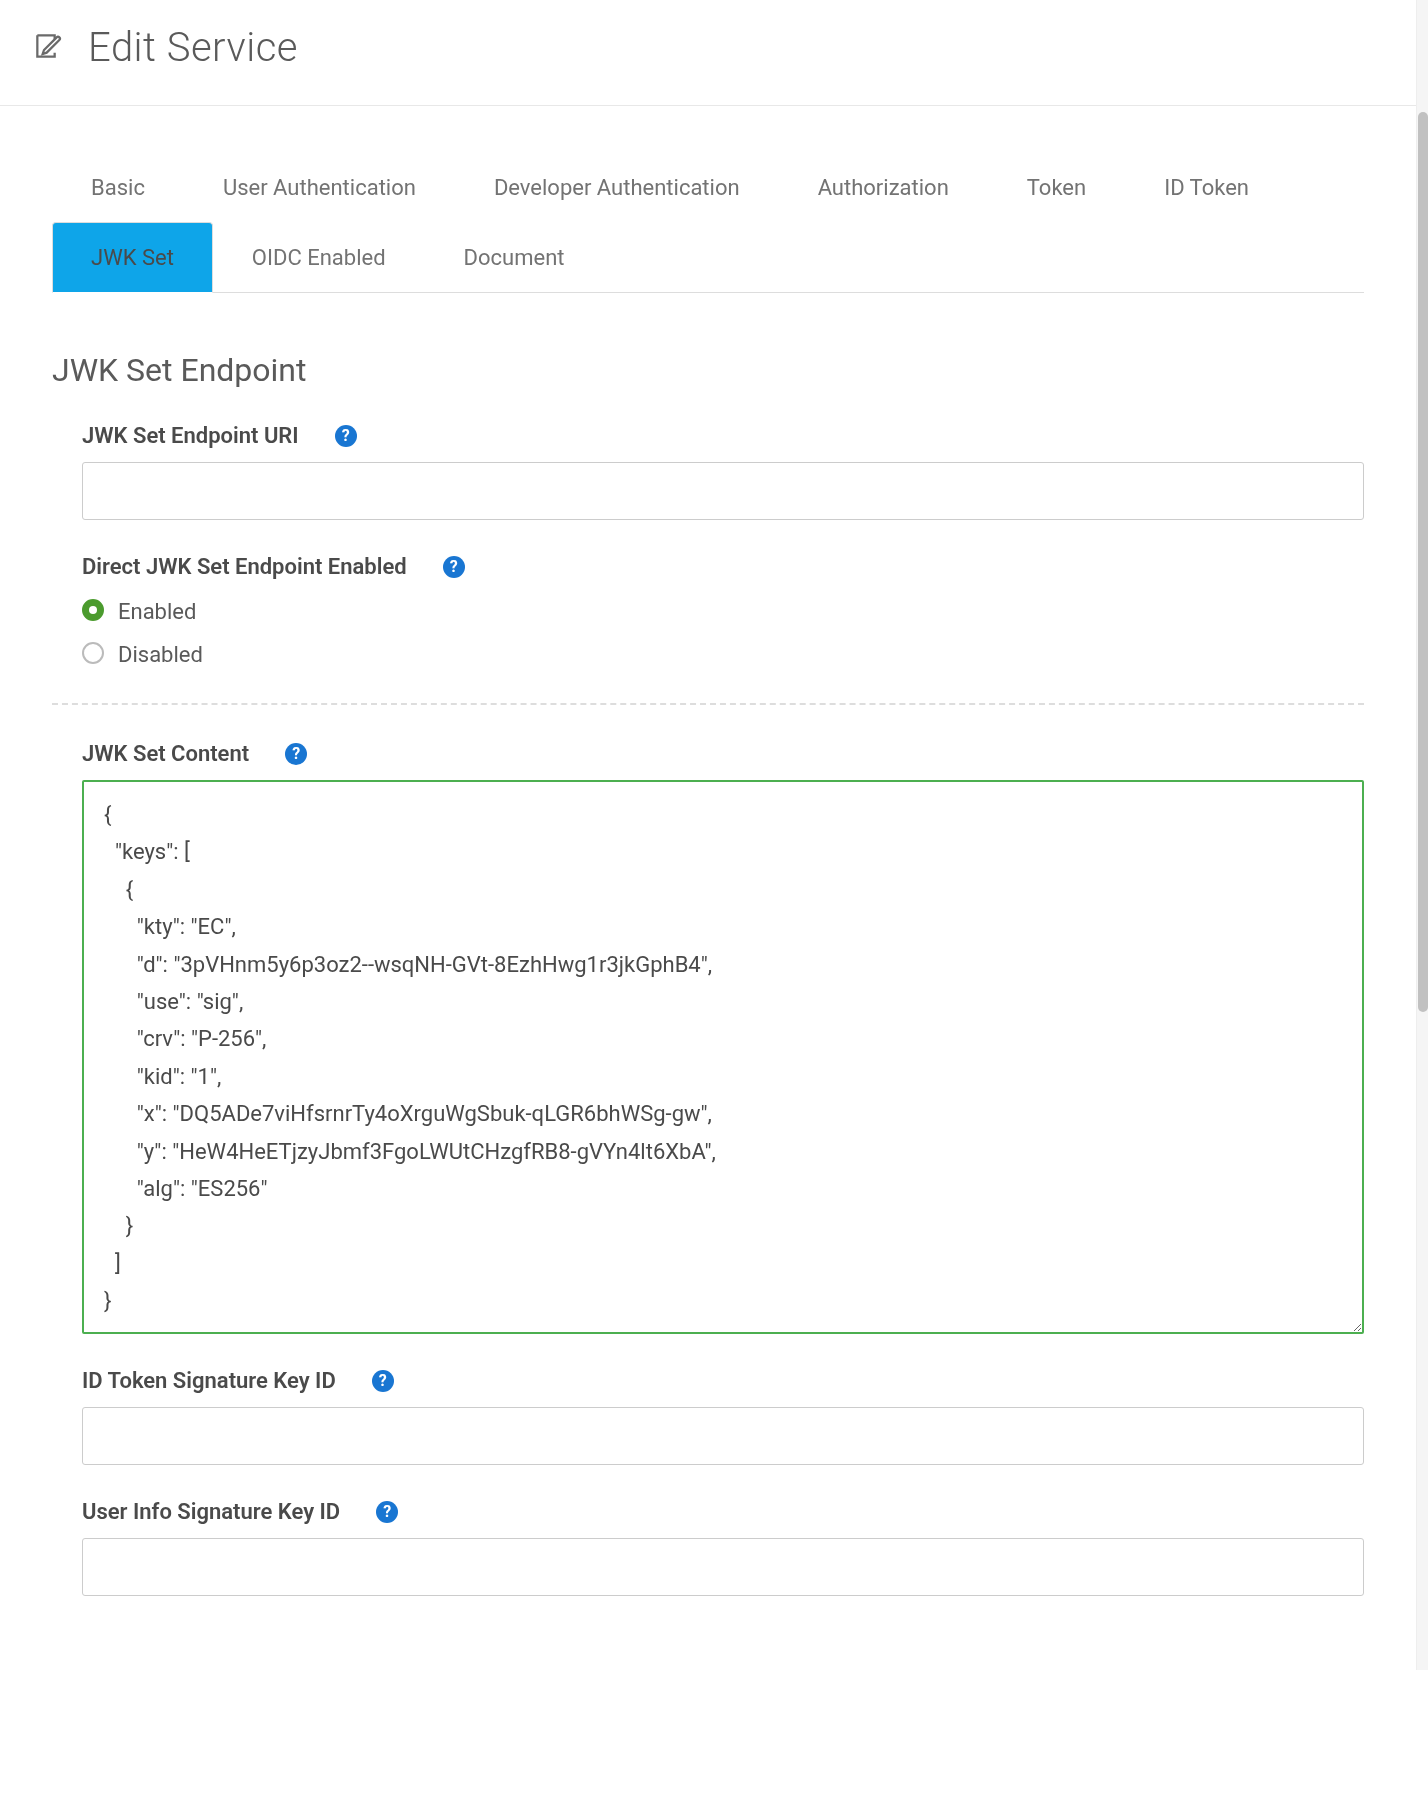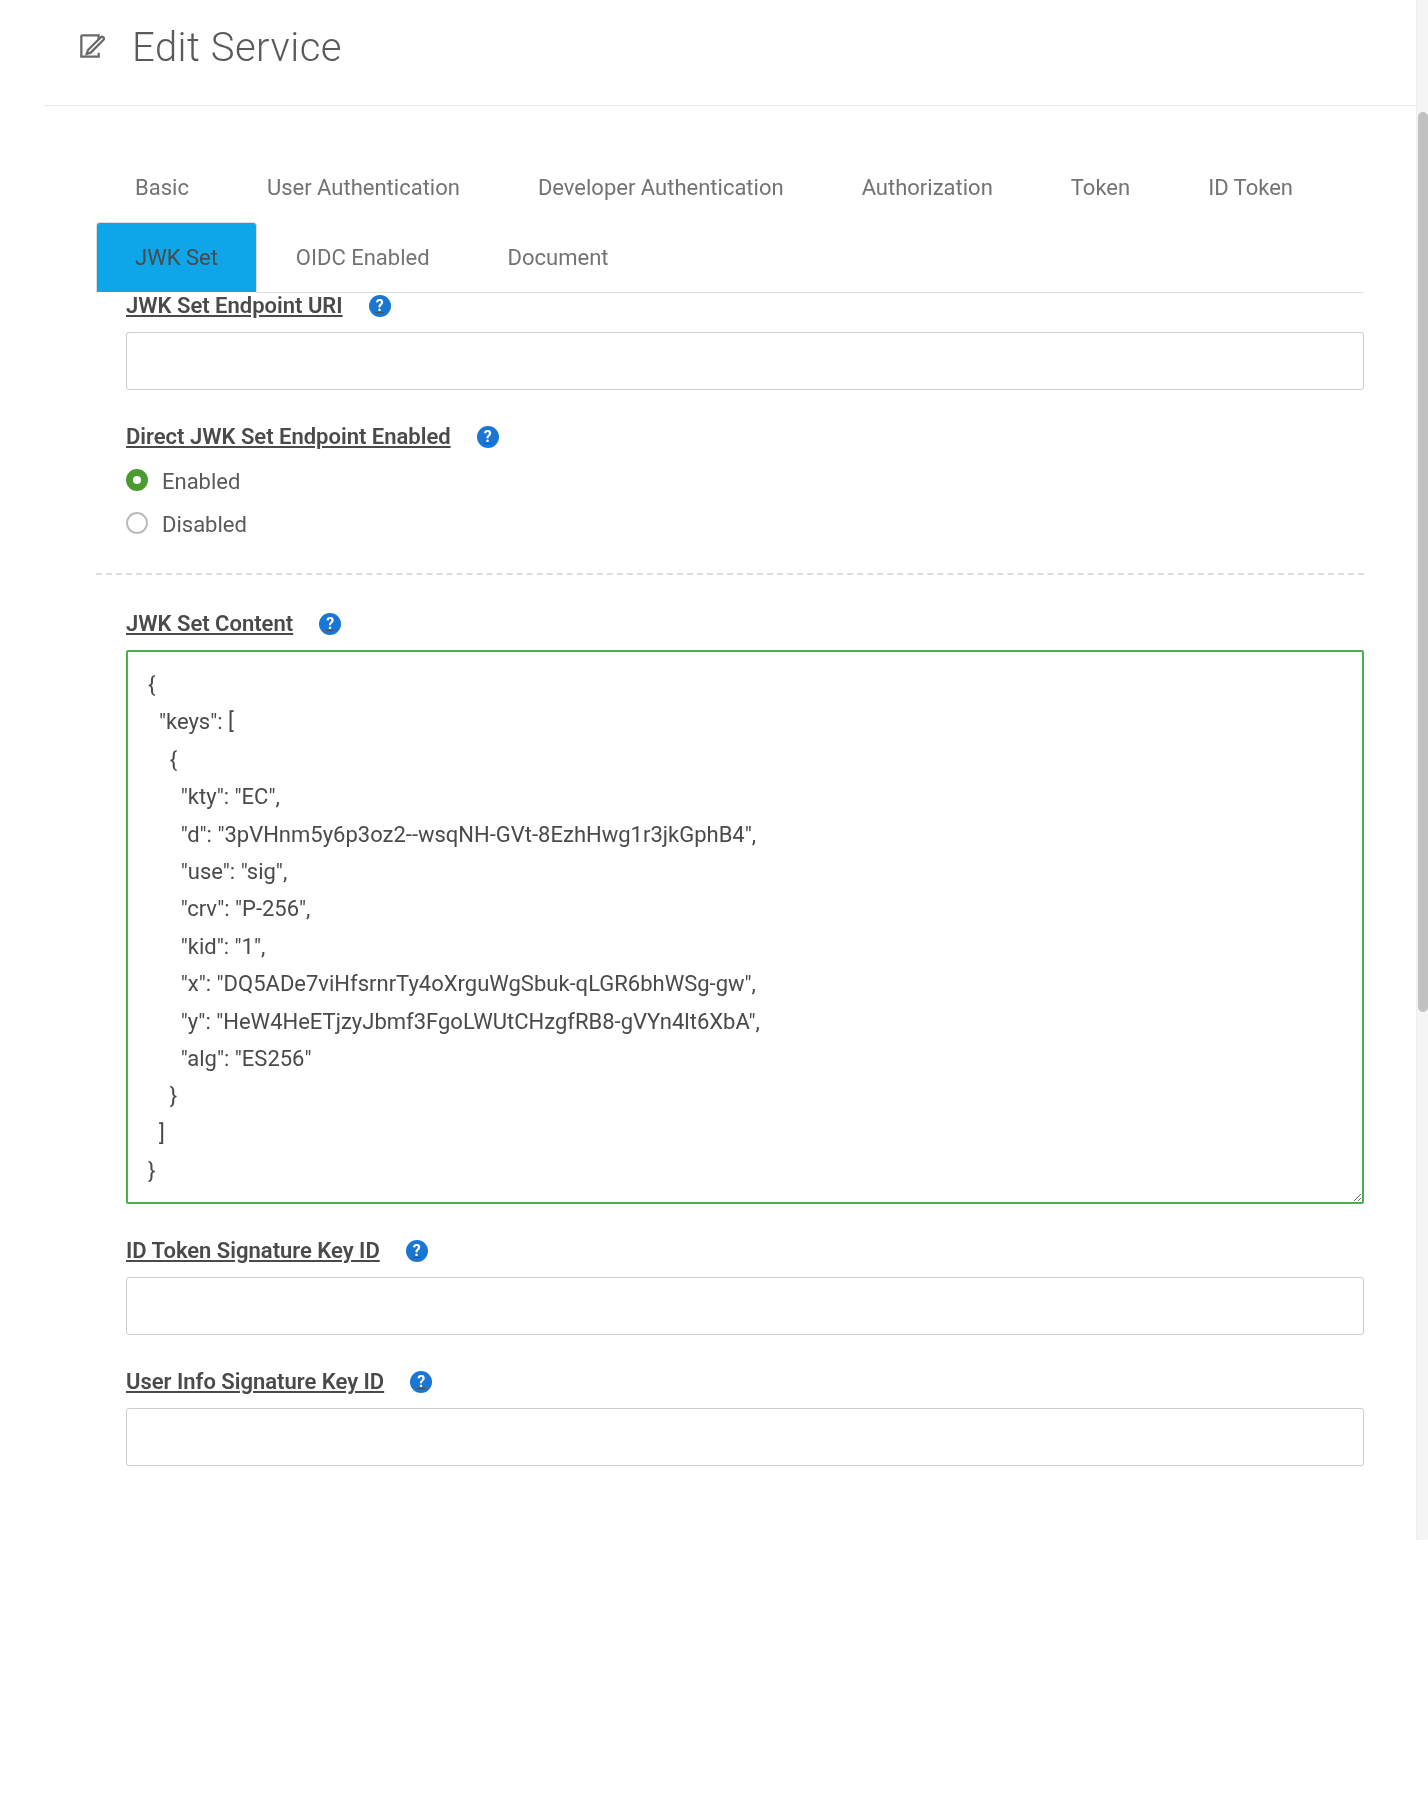--- a/index.html
+++ b/index.html
@@ -14,21 +14,20 @@
       width: 1428px;
       position: relative;
     }
     .page-wrapper {
       position: relative;
       display: flex;
     }
     .main-content {
       flex: 1;
       max-width: 1416px;
-      padding-left: 44px;
     }
     .scrollbar-track {
       width: 12px;
       background: #f5f5f5;
       position: relative;
       border-left: 1px solid #eee;
     }
     .scrollbar-thumb {
       position: absolute;
       top: 112px;
@@ -98,23 +97,22 @@
       margin-bottom: 34px;
     }
 
     .form-group {
       margin-left: 30px;
       margin-bottom: 34px;
     }
     .form-label-row {
       display: flex;
       align-items: center;
-      gap: 26px;
+      gap: 36px;
       margin-bottom: 14px;
-      text-decoration: underline;
     }
     .form-label {
       font-size: 22px;
       font-weight: 600;
       color: #4a4a4a;
     }
     .help-icon {
       width: 22px;
       height: 22px;
       border-radius: 50%;
@@ -228,20 +226,21 @@
         <div class="tab">User Authentication</div>
         <div class="tab">Developer Authentication</div>
         <div class="tab">Authorization</div>
         <div class="tab">Token</div>
         <div class="tab">ID Token</div>
         <div class="tab active">JWK Set</div>
         <div class="tab">OIDC Enabled</div>
         <div class="tab">Document</div>
       </div>
 
+      <h2 class="section-title">JWK Set Endpoint</h2>
 
       <div class="form-group">
         <div class="form-label-row">
           <span class="form-label">JWK Set Endpoint URI</span>
           <span class="help-icon">?</span>
         </div>
         <input type="text" class="text-input" value="" style="">
       </div>
 
       <div class="form-group">

